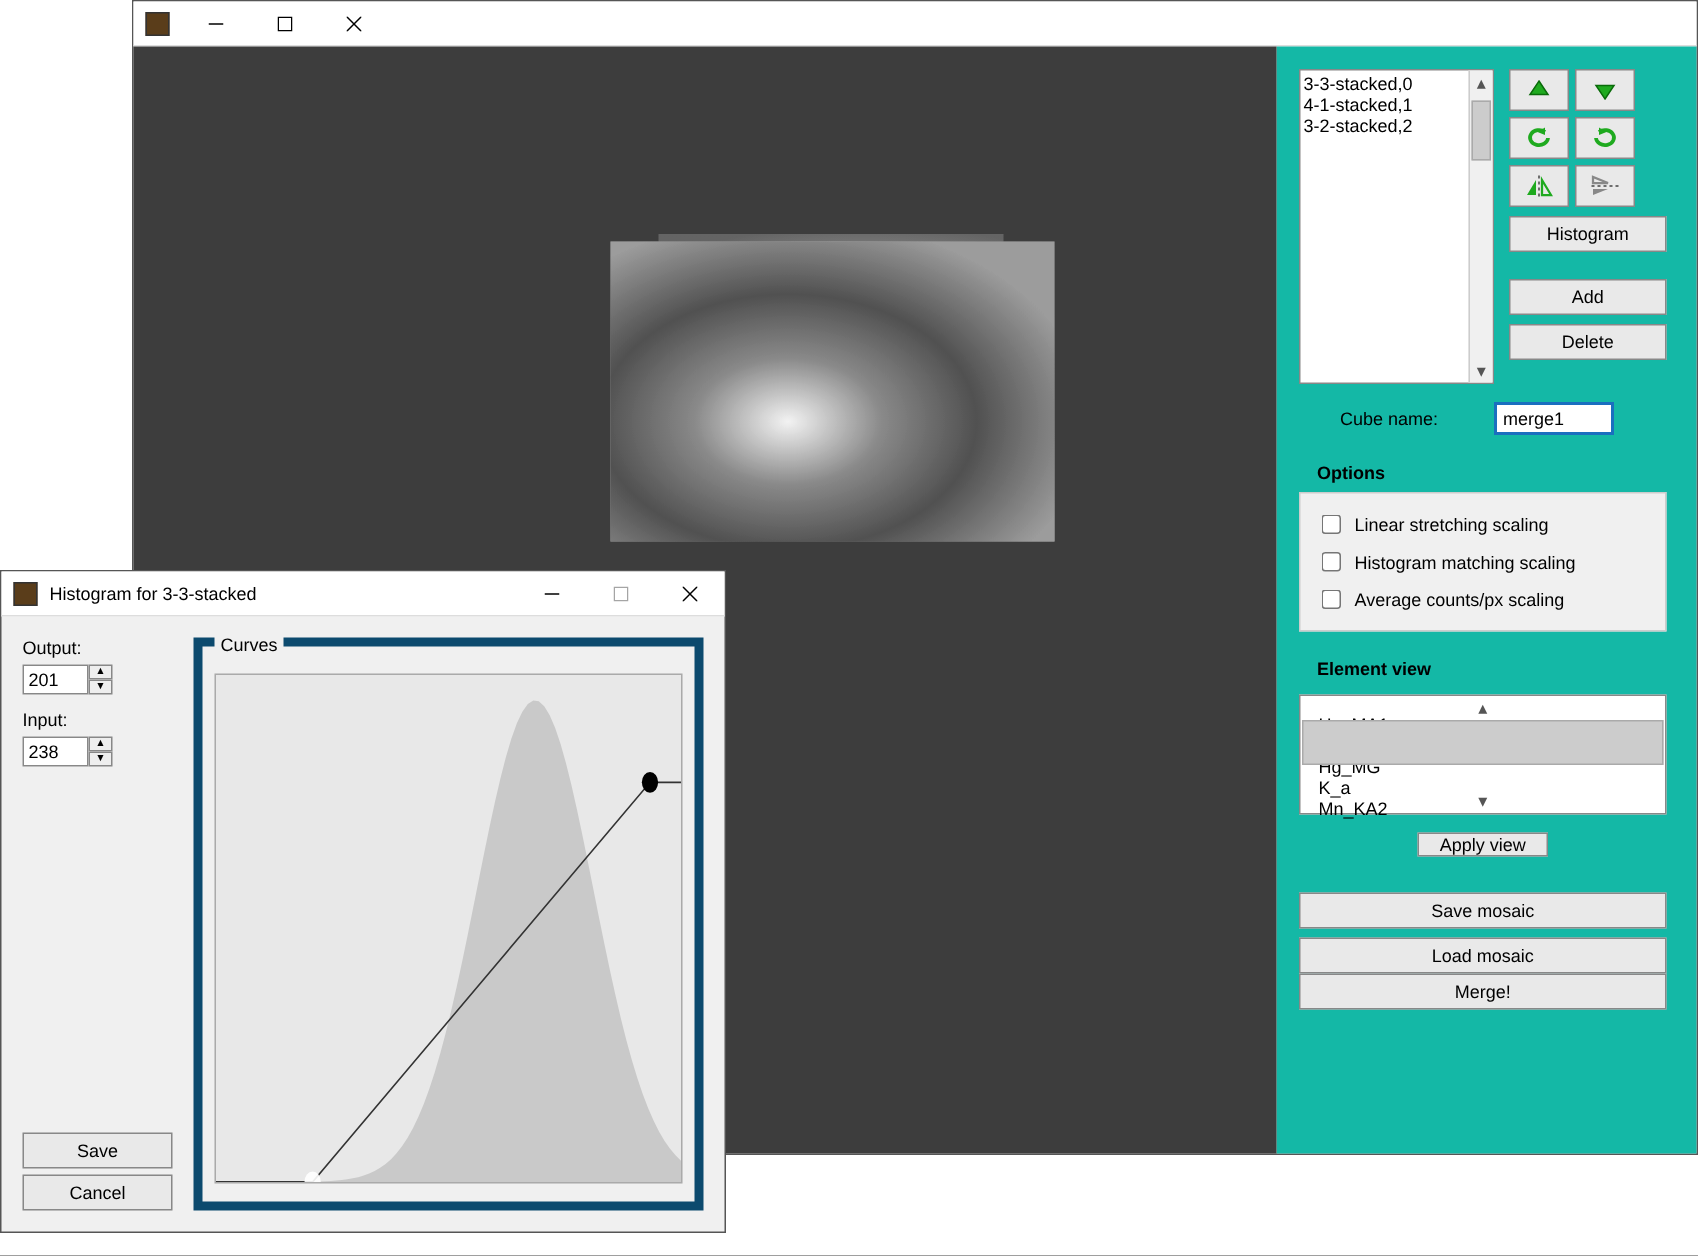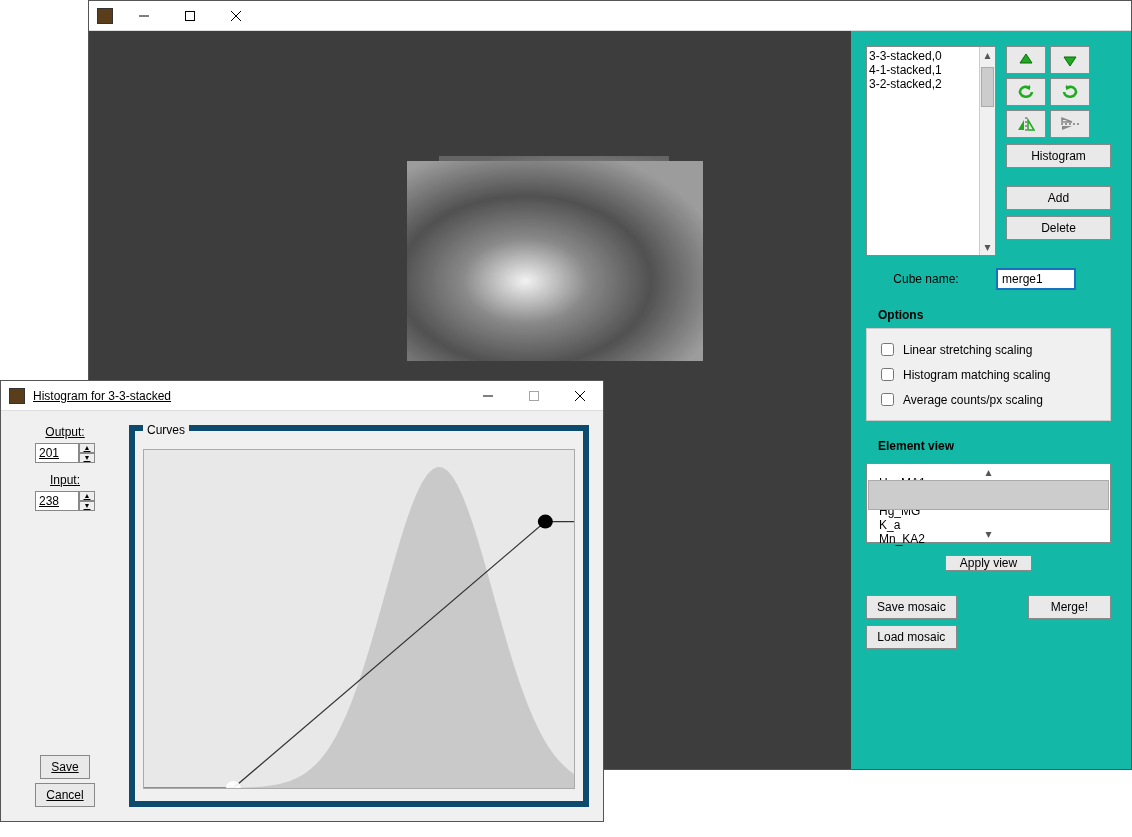--- a/index.html
+++ b/index.html
@@ -111,35 +111,34 @@
 .element-list {
   border: 1px solid #888;
   background: #fff;
   height: 80px;
   position: relative;
   padding: 12px;
   margin-top: 4px;
 }
 .apply-row { text-align: center; margin-top: 12px; }
 
-.bottom-buttons { display:flex; gap: 0; margin-top: 24px; }
+.bottom-buttons { display:flex; gap: 0; margin-top: 24px; flex-direction: column; }
 .bottom-col { display:flex; flex-direction:column; gap:6px; }
 .spacer { flex:1; }
 
 
 .hist-window {
   position:absolute;
   left: 0; top: 380px;
-  width: 604px; height: 442px;
+  width: 484px; height: 442px;
   border: 1px solid #555;
   background: #f0f0f0;
-  text-decoration: underline;
 }
 .hist-body { display:flex; padding: 14px; gap: 14px; height: calc(100% - 30px);}
-.hist-left { width: 100px; display:flex; flex-direction:column; gap:4px;align-items:center;}
+.hist-left { width: 100px; display:flex; flex-direction:column; gap:4px;}
 .hist-left label { display:block; }
 .spinner {
   display:flex; width: 60px;
 }
 .spinner input {
   width: 44px; border:1px solid #888; padding:1px 3px;
 }
 .spinner .spins { display:flex; flex-direction:column; }
 .spinner .spin-btn { width:16px; height:10px; border:1px solid #888; font-size:7px; line-height:7px; text-align:center; background:#eee;}
 

